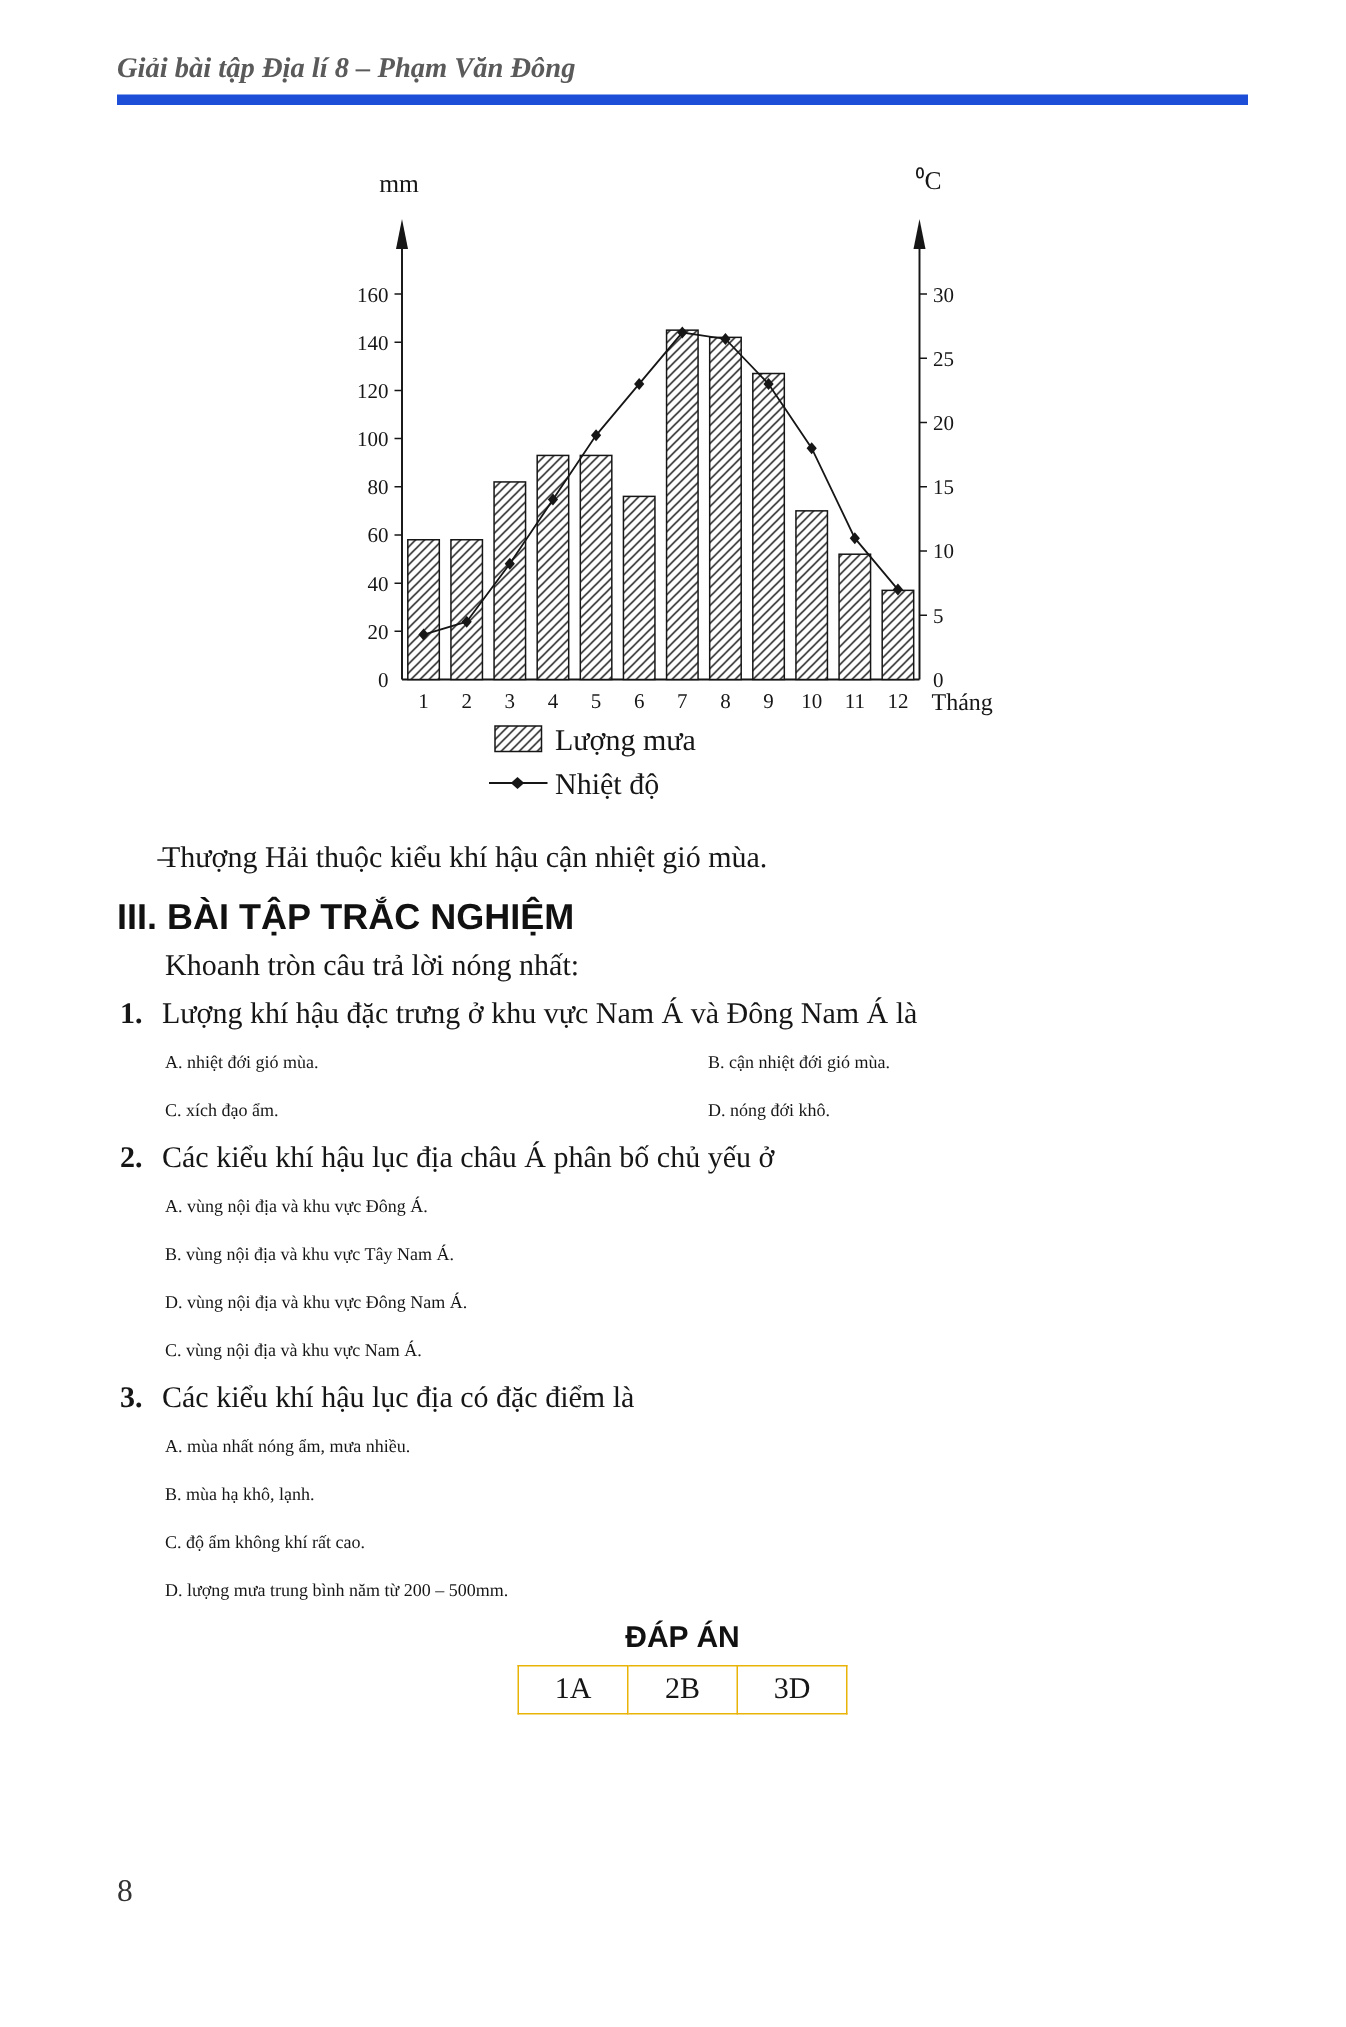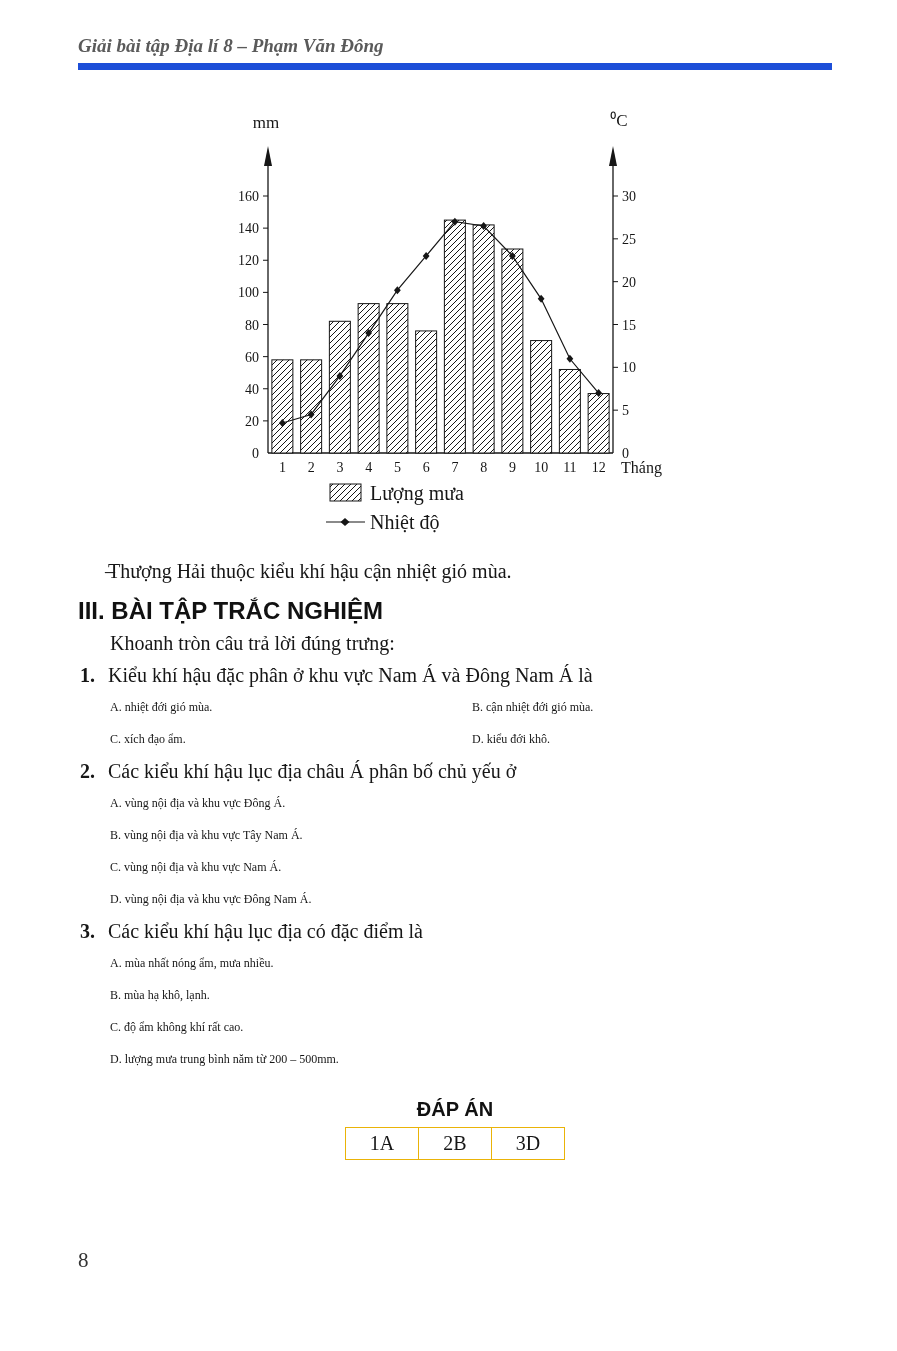--- a/index.html
+++ b/index.html
@@ -30,21 +30,21 @@
     font-weight:bold; font-size:24px; line-height:32px; color:#111;
   }
   .instruction { padding-left:32px; font-size:20px; line-height:32px; }
 
   .question { font-size:20px; line-height:32px; }
   .question .qnum { display:inline-block; width:30px; font-weight:bold; padding-left:2px; }
   .options { padding-left:32px; font-size:12px; line-height:32px; }
   .options.two-col { display:grid; grid-template-columns:362px 1fr; }
 
   .dapan-title {
-    margin-top:18px; text-align:center;
+    margin-top:0; text-align:center;
     font-family:"Liberation Sans", sans-serif;
     font-weight:bold; font-size:20px; line-height:32px; color:#111;
   }
   .answer-table { border-collapse:collapse; margin:2px auto 0 auto; }
   .answer-table td {
     border:1px solid #eab308; width:73px; height:32px;
     text-align:center; font-size:20px; font-family:"Liberation Serif", serif;
   }
 
   .page-number { position:absolute; left:78px; top:1248px; font-size:21px; color:#333; }
@@ -155,40 +155,40 @@
           <text x="147" y="421" font-size="20" text-anchor="start" font-family="&quot;Liberation Serif&quot;, serif" fill="#161616">Nhiệt độ</text>
         </g>
       </svg>
   </div>
 
   <div class="note-line">
     <span class="dash">–</span><span>Thượng Hải thuộc kiểu khí hậu cận nhiệt gió mùa.</span>
   </div>
 
   <div class="section-heading">III. BÀI TẬP TRẮC NGHIỆM</div>
-  <div class="instruction">Khoanh tròn câu trả lời đúng trưng:</div>
+  <div class="instruction">Khoanh tròn câu trả lời nóng nhất:</div>
 
   <div class="question">
-    <span class="qnum">1.</span><span>Kiểu khí hậu đặc phân ở khu vực Nam Á và Đông Nam Á là</span>
+    <span class="qnum">1.</span><span>Lượng khí hậu đặc trưng ở khu vực Nam Á và Đông Nam Á là</span>
   </div>
   <div class="options two-col">
     <div>A. nhiệt đới gió mùa.</div>
     <div>B. cận nhiệt đới gió mùa.</div>
     <div>C. xích đạo ẩm.</div>
-    <div>D. kiểu đới khô.</div>
+    <div>D. nóng đới khô.</div>
   </div>
 
   <div class="question">
     <span class="qnum">2.</span><span>Các kiểu khí hậu lục địa châu Á phân bố chủ yếu ở</span>
   </div>
   <div class="options">
     <div>A. vùng nội địa và khu vực Đông Á.</div>
     <div>B. vùng nội địa và khu vực Tây Nam Á.</div>
+    <div>D. vùng nội địa và khu vực Đông Nam Á.</div>
     <div>C. vùng nội địa và khu vực Nam Á.</div>
-    <div>D. vùng nội địa và khu vực Đông Nam Á.</div>
   </div>
 
   <div class="question">
     <span class="qnum">3.</span><span>Các kiểu khí hậu lục địa có đặc điểm là</span>
   </div>
   <div class="options">
     <div>A. mùa nhất nóng ẩm, mưa nhiều.</div>
     <div>B. mùa hạ khô, lạnh.</div>
     <div>C. độ ẩm không khí rất cao.</div>
     <div>D. lượng mưa trung bình năm từ 200 – 500mm.</div>

